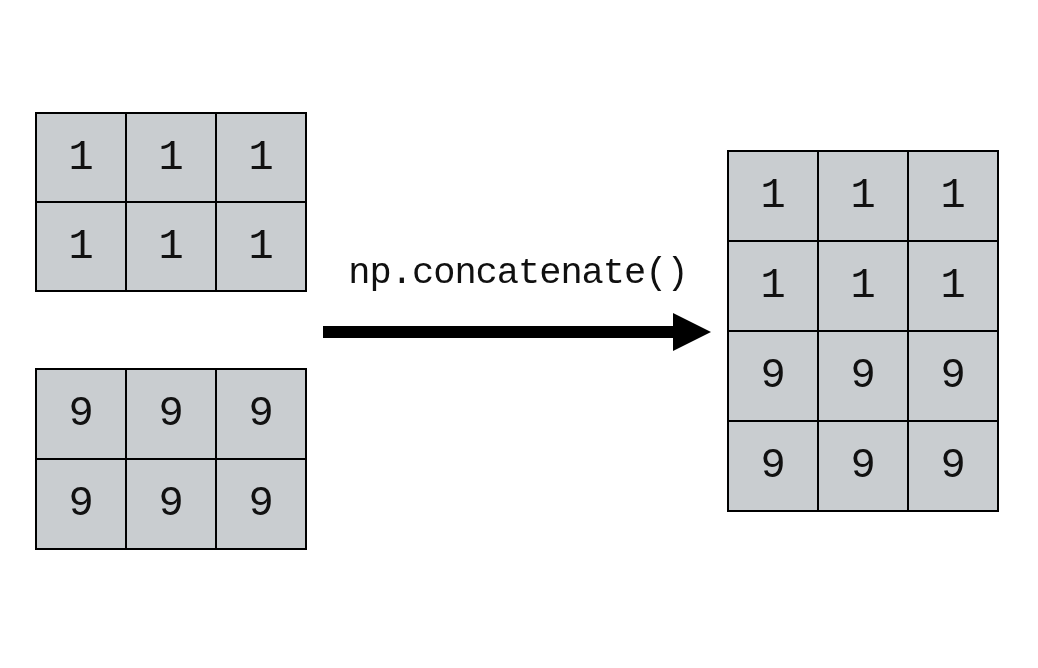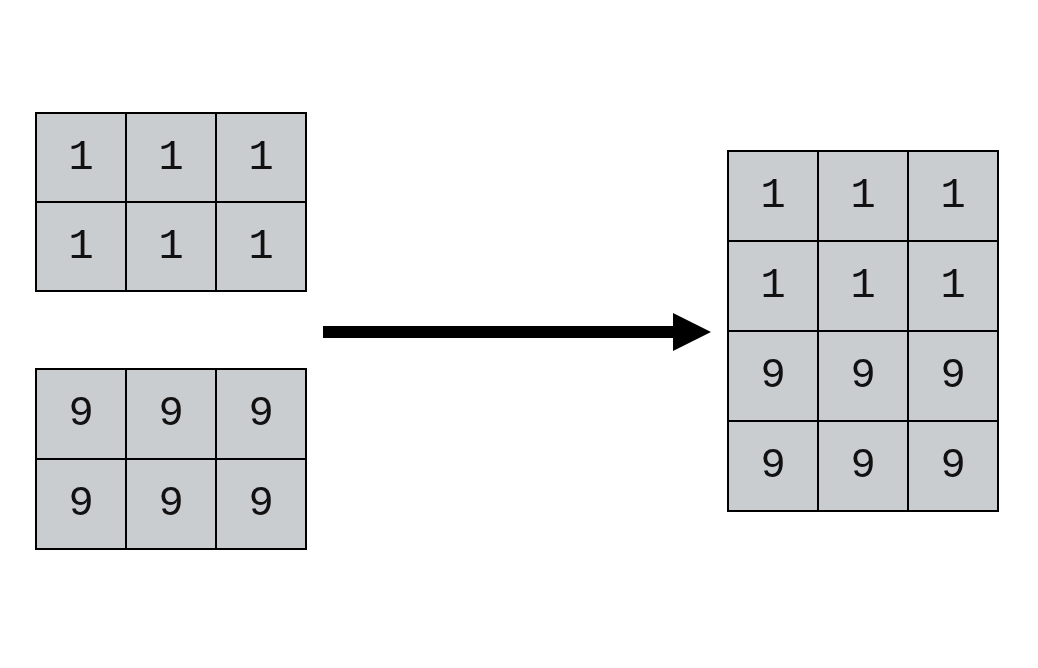--- a/index.html
+++ b/index.html
@@ -83,20 +83,21 @@
       <td>9</td>
     </tr>
     <tr>
       <td>9</td>
       <td>9</td>
       <td>9</td>
     </tr>
   </tbody>
     </table>
 
+  <div class="fn-label">np.concatenate()</div>
 
   <div class="arrow-wrap">
     <svg width="390" height="40" viewBox="0 0 390 40" xmlns="http://www.w3.org/2000/svg">
       <rect x="0" y="14" width="352" height="12" fill="#000000"></rect>
       <polygon points="350,1 350,39 388,20" fill="#000000"></polygon>
     </svg>
   </div>
 
   <table class="matrix" id="matrix-output">
     <tbody>

